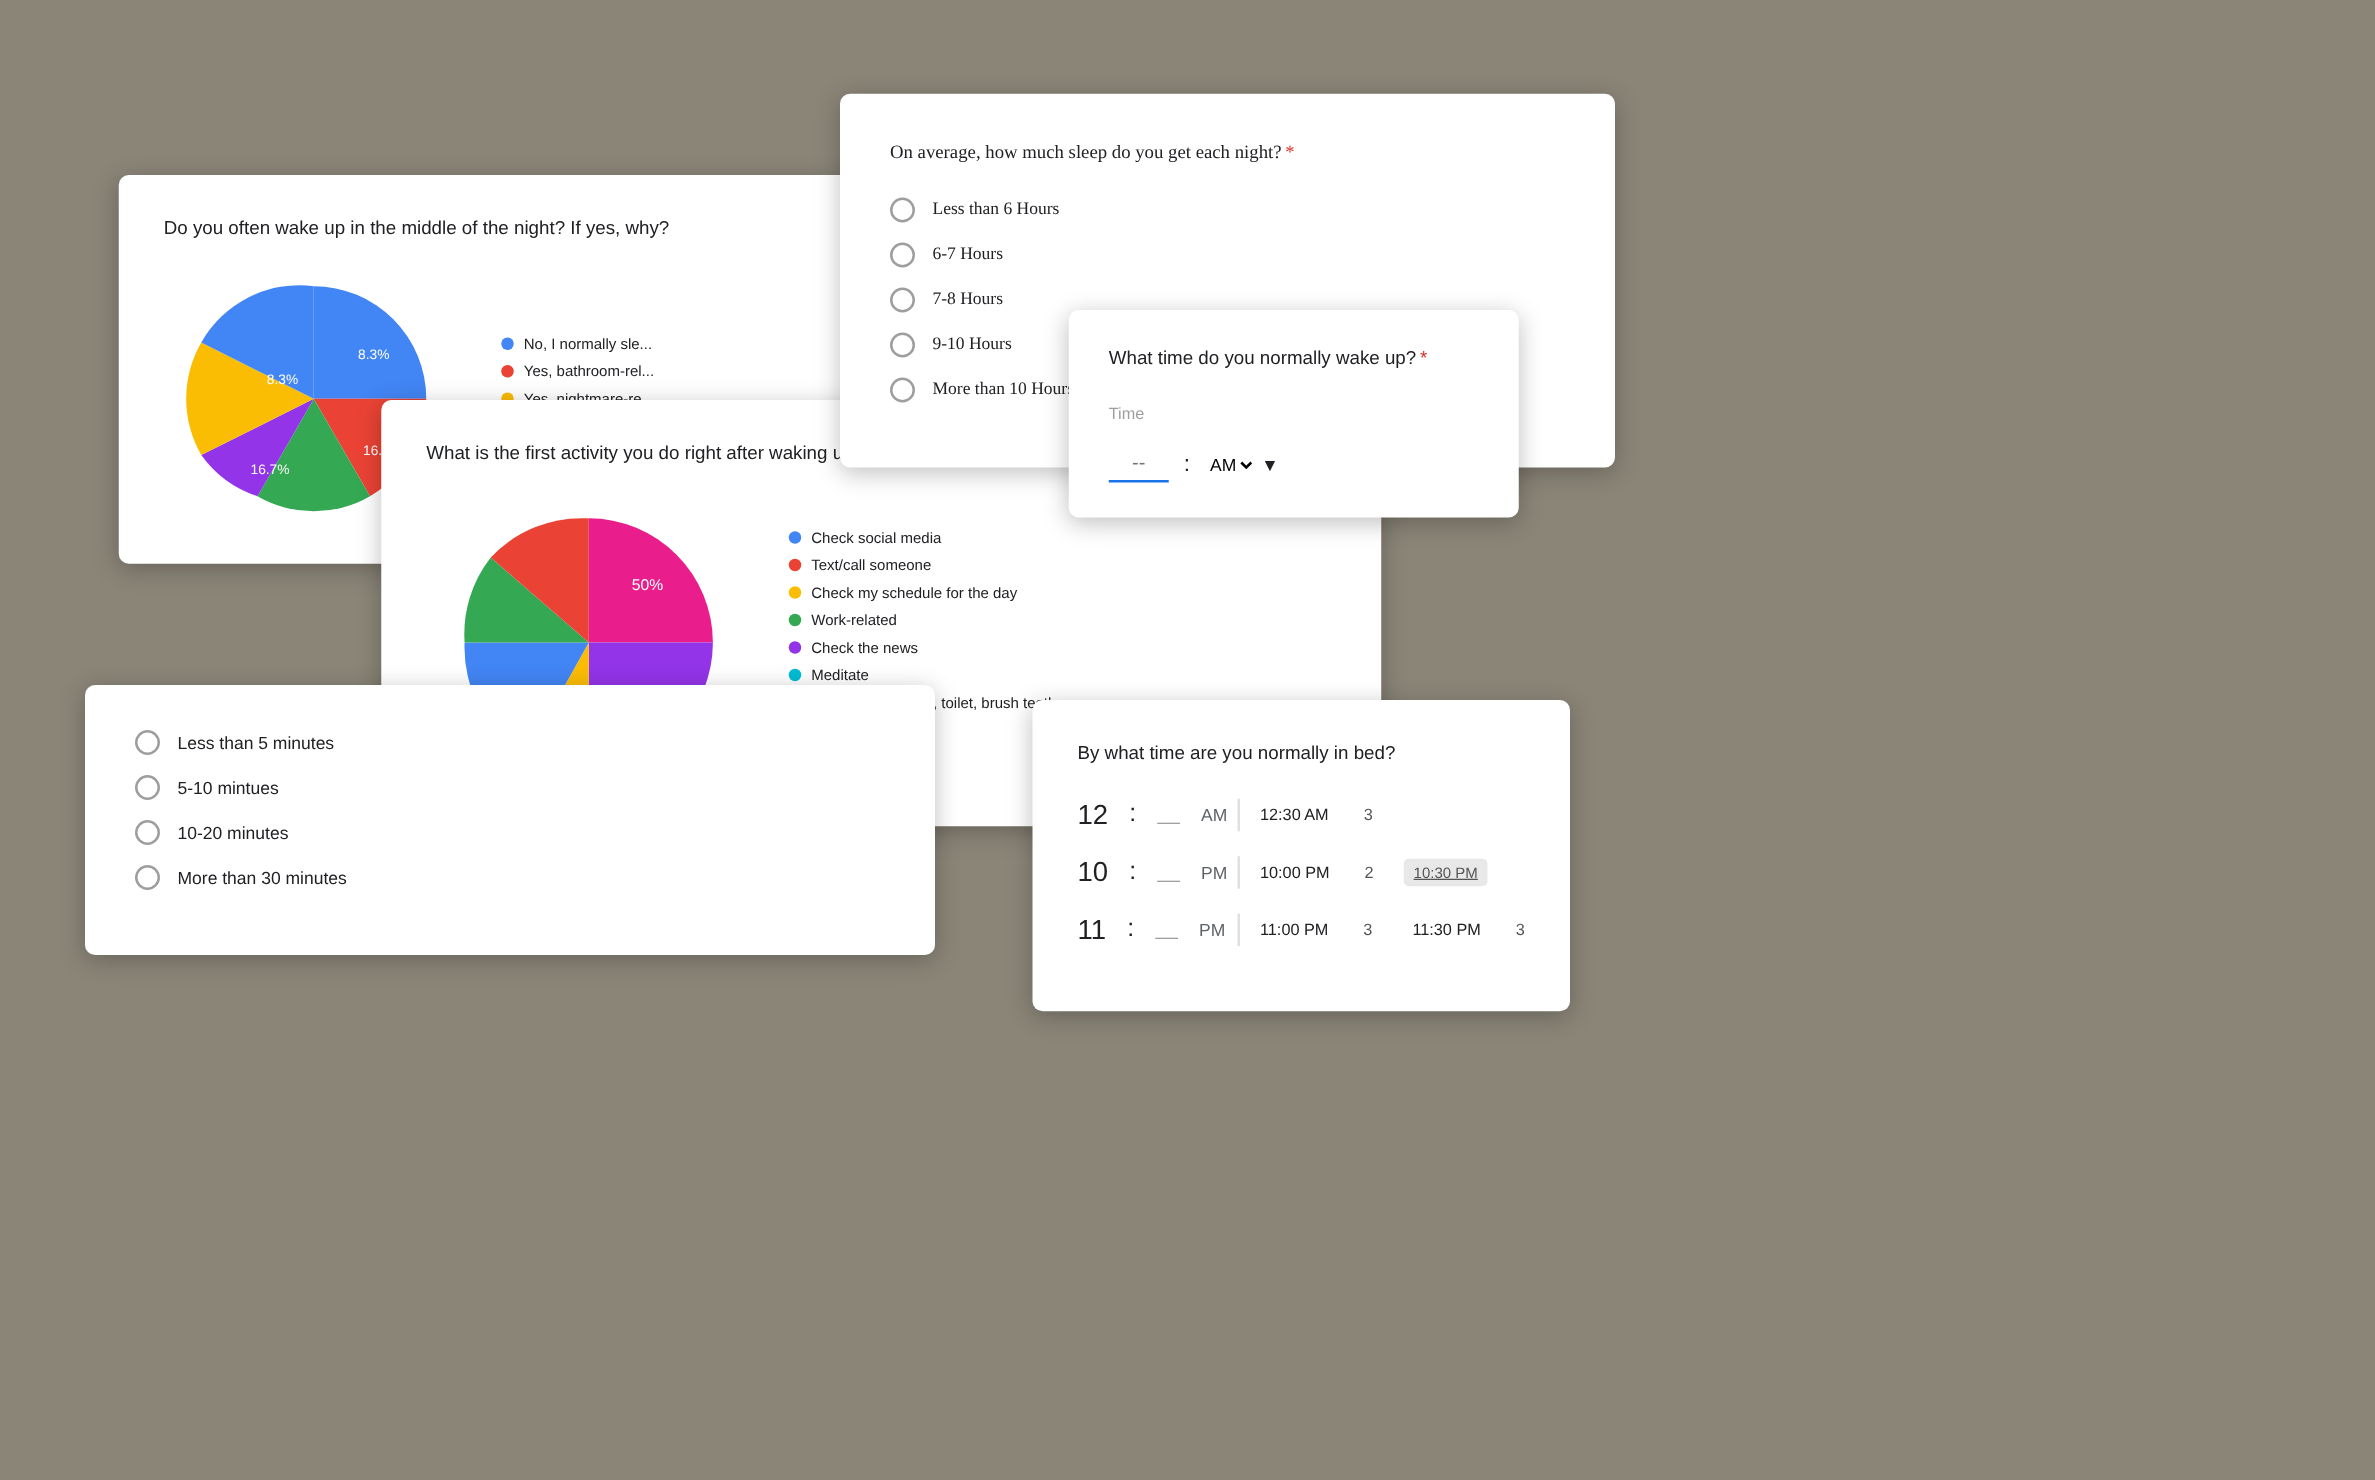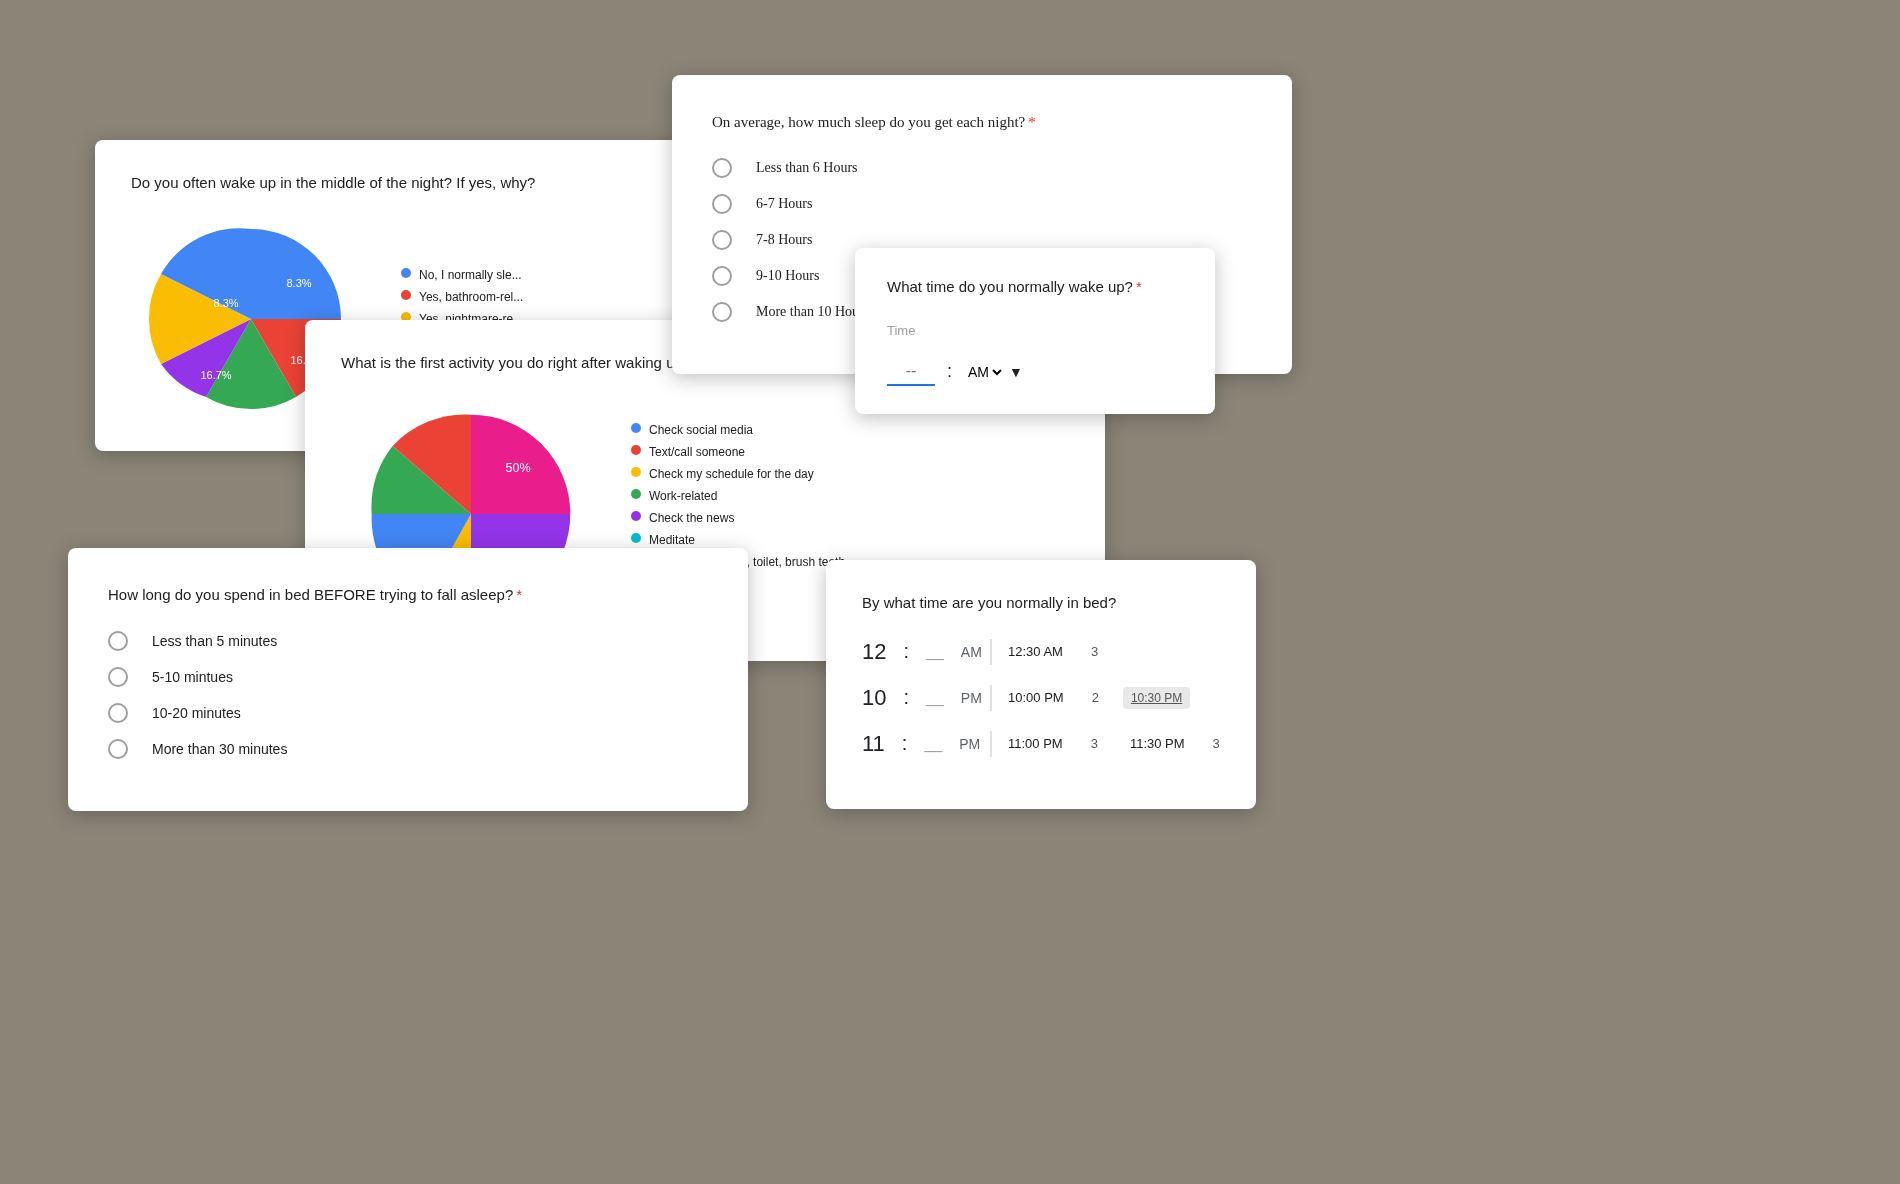--- a/index.html
+++ b/index.html
@@ -84,21 +84,21 @@
 
     .required-star {
       color: #d93025;
       margin-left: 3px;
     }
 
     .radio-option {
       display: flex;
       align-items: center;
       margin-bottom: 16px;
-      gap: 24px;
+      gap: 14px;
       font-size: 14px;
       color: #202124;
     }
 
     .radio-circle {
       width: 20px;
       height: 20px;
       border-radius: 50%;
       border: 2px solid #9e9e9e;
       flex-shrink: 0;
@@ -116,21 +116,21 @@
     .legend {
       display: flex;
       flex-direction: column;
       gap: 8px;
       font-size: 12px;
       color: #202124;
     }
 
     .legend-item {
       display: flex;
-      align-items: flex-start;
+      align-items: center;
       gap: 8px;
     }
 
     .legend-dot {
       width: 10px;
       height: 10px;
       border-radius: 50%;
       flex-shrink: 0;
     }
 
@@ -391,23 +391,20 @@
       <select class="ampm-dropdown">
         <option>AM</option>
         <option>PM</option>
       </select>
       <span>▼</span>
     </div>
   </div>
 </div>
 
 <div class="card card-bed-before">
-  <div class="question-title">
-    <span>How long do you spend in bed BEFORE trying to fall asleep?</span><span class="required-star">*</span>
-  </div>
   <div class="radio-option">
     <div class="radio-circle"></div>
     <span>Less than 5 minutes</span>
   </div>
   <div class="radio-option">
     <div class="radio-circle"></div>
     <span>5-10 mintues</span>
   </div>
   <div class="radio-option">
     <div class="radio-circle"></div>

